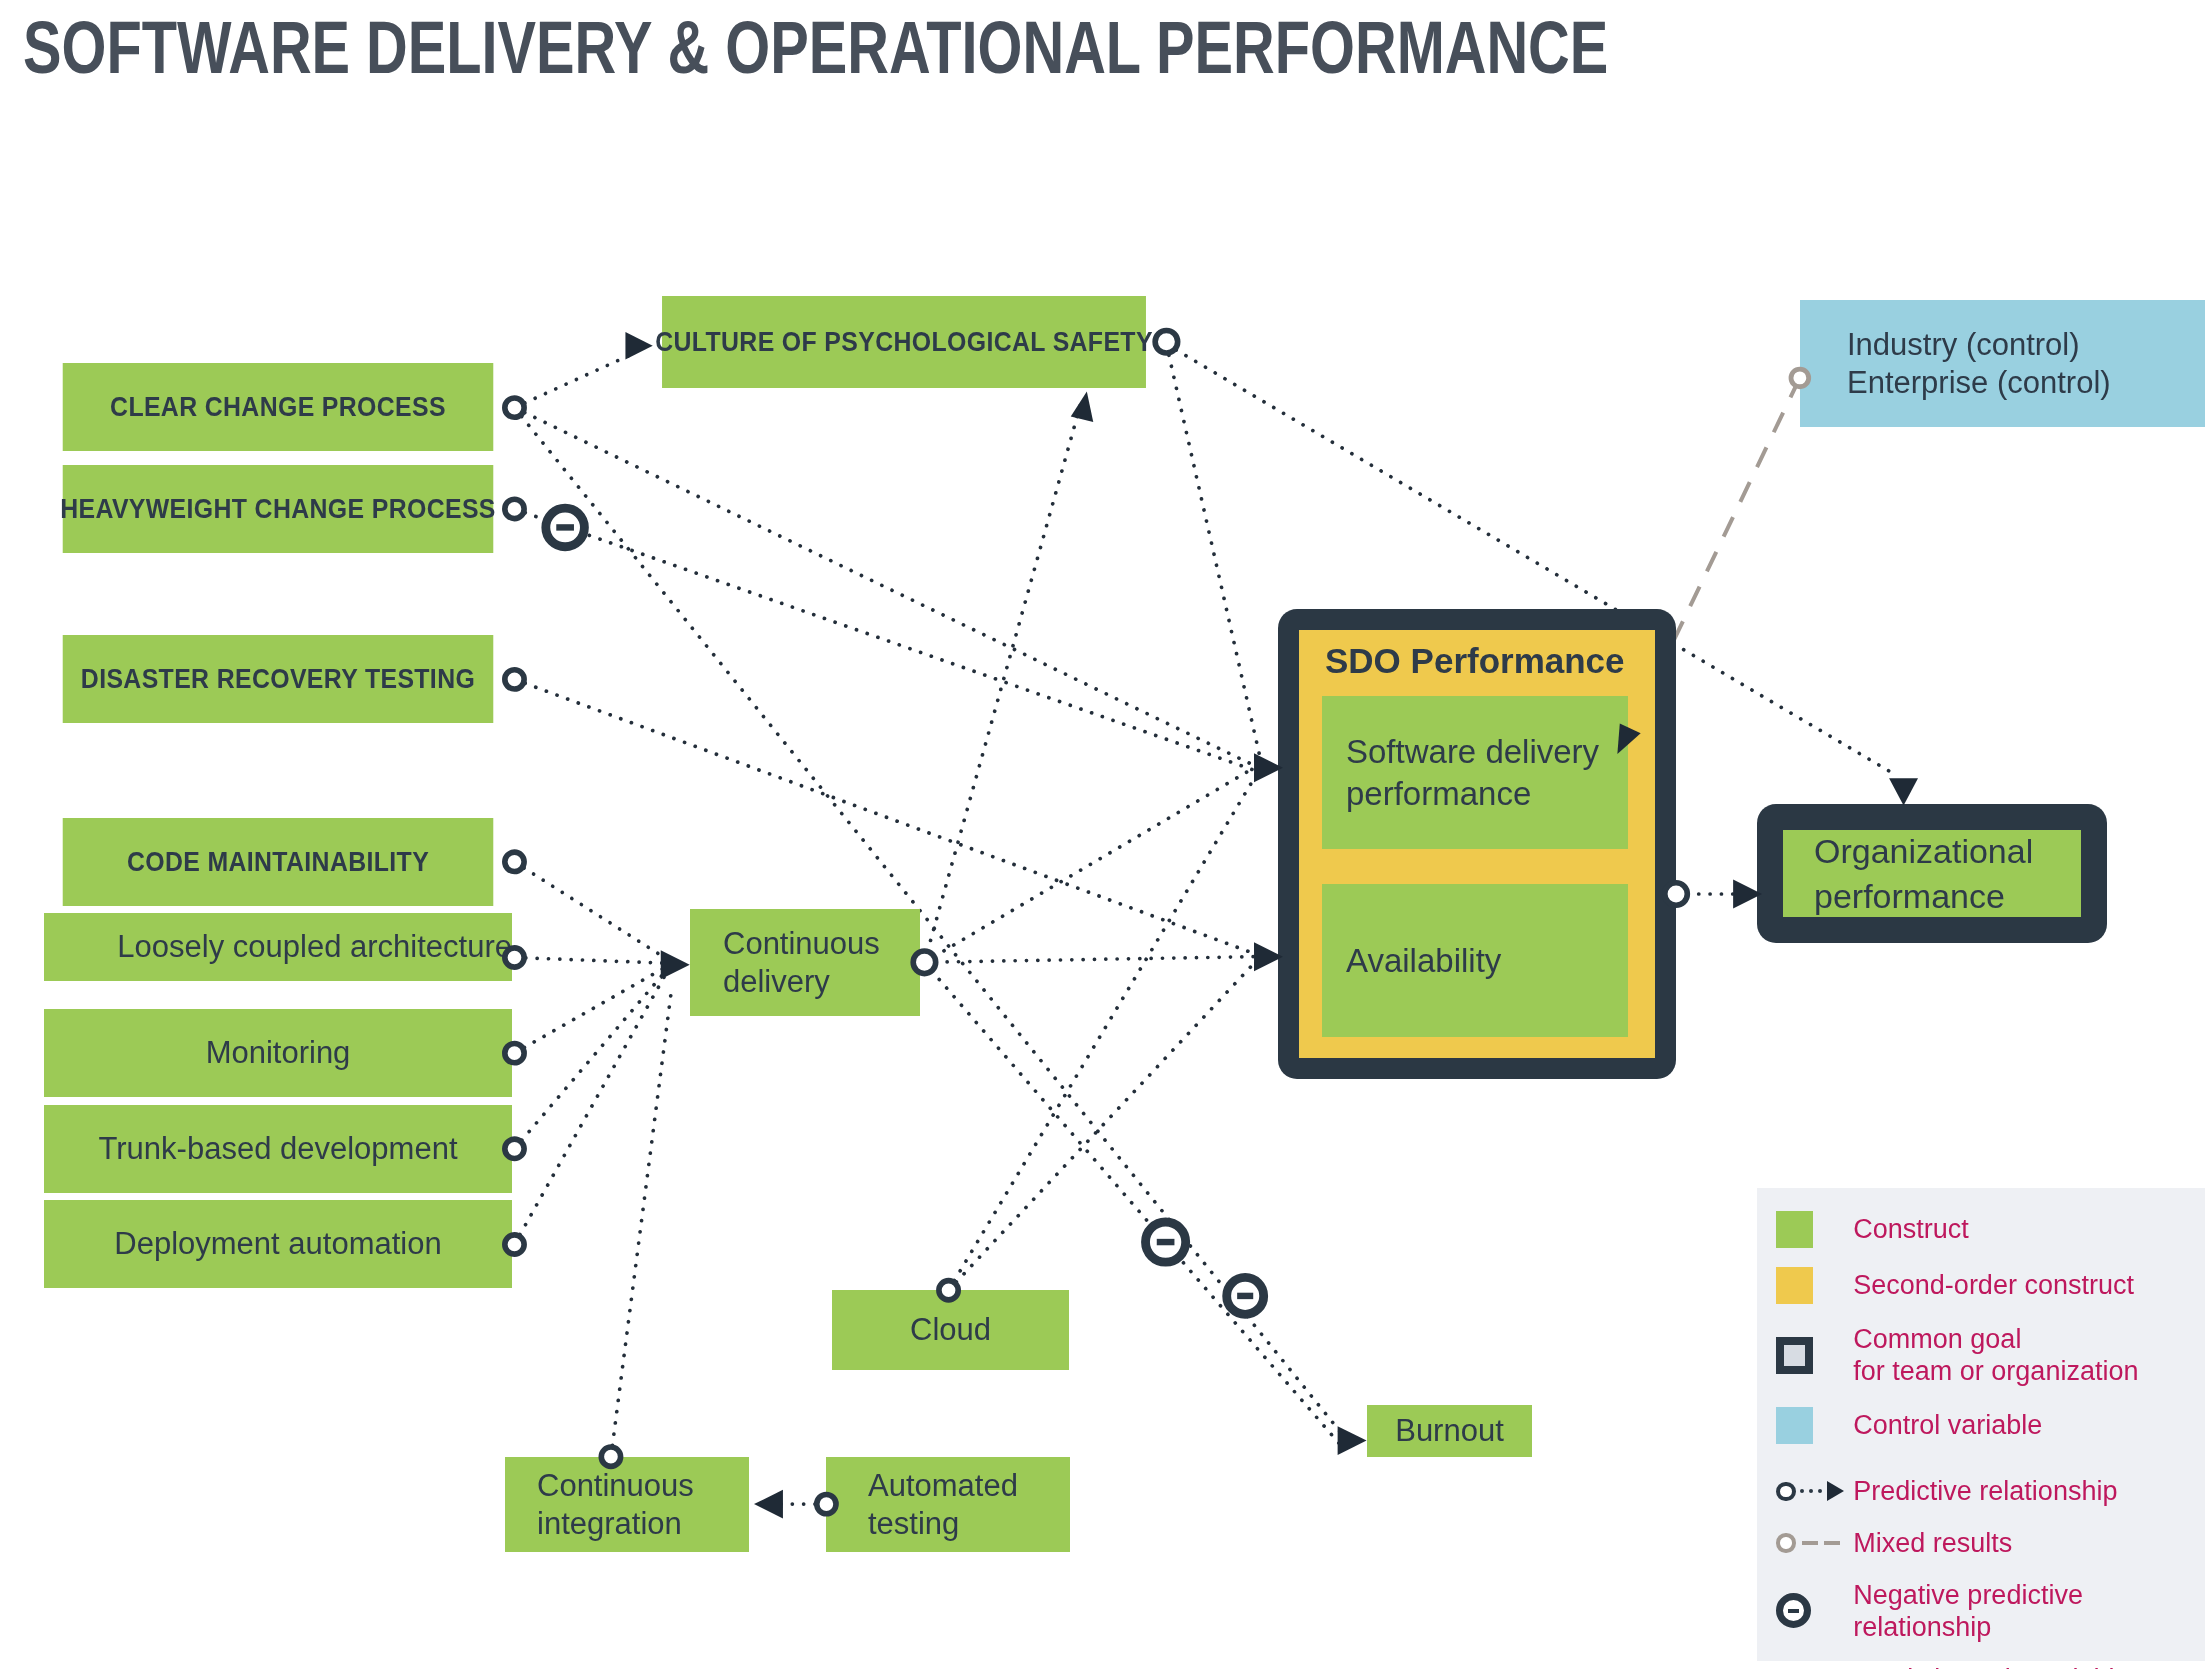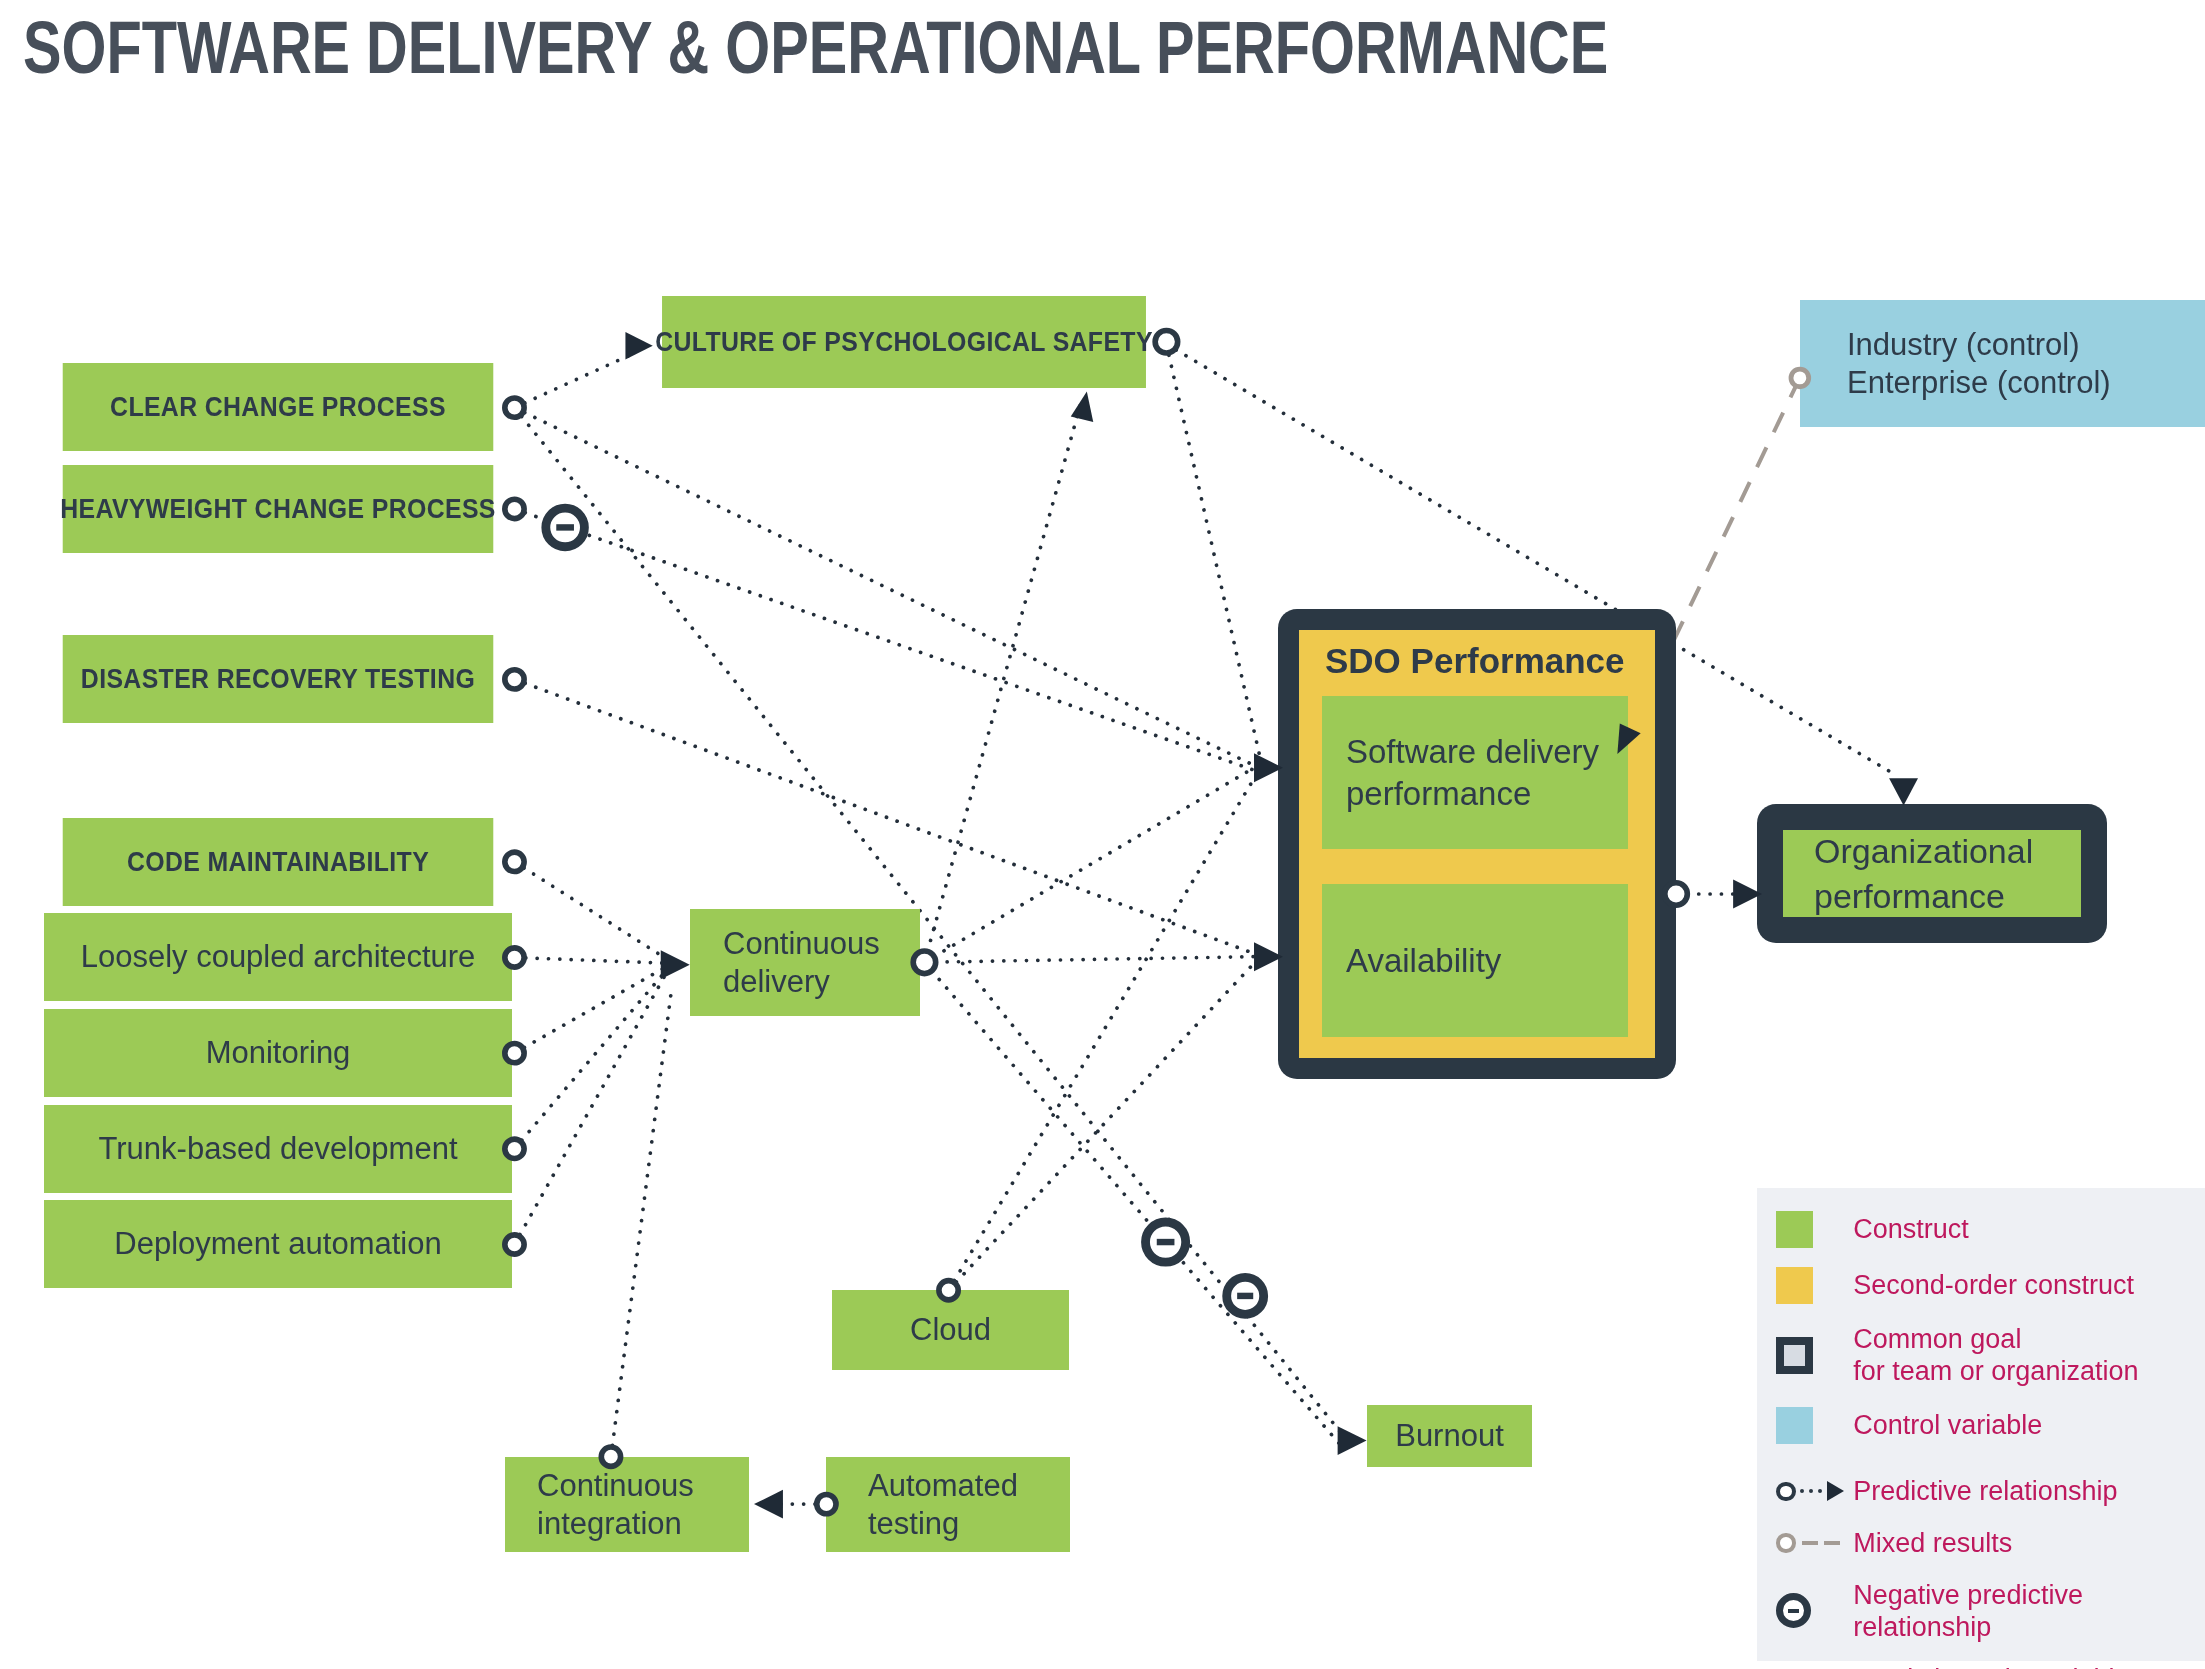--- a/index.html
+++ b/index.html
@@ -93,21 +93,21 @@
     </div>
 
   <div class="node green caps" style="left:44px;top:635px;width:468px;height:88px;">
     <span class="lbl">DISASTER RECOVERY TESTING</span>
     </div>
 
   <div class="node green caps" style="left:44px;top:818px;width:468px;height:88px;">
     <span class="lbl">CODE MAINTAINABILITY</span>
     </div>
 
-  <div class="node green plain" style="left:44px;top:913px;width:468px;height:88px;">
+  <div class="node green plain" style="left:44px;top:913px;width:468px;height:68px;justify-content:flex-end;">
     <span class="lbl">Loosely coupled architecture</span>
     </div>
 
   <div class="node green plain" style="left:44px;top:1009px;width:468px;height:88px;">
     <span class="lbl">Monitoring</span>
     </div>
 
   <div class="node green plain" style="left:44px;top:1105px;width:468px;height:88px;">
     <span class="lbl">Trunk-based development</span>
     </div>
@@ -129,21 +129,21 @@
     </div>
 
   <div class="node green plain leftalign" style="left:505px;top:1457px;width:244px;height:95px;padding-left:32px;">
     <span class="lbl">Continuous integration</span>
     </div>
 
   <div class="node green plain leftalign" style="left:826px;top:1457px;width:244px;height:95px;padding-left:42px;">
     <span class="lbl">Automated testing</span>
     </div>
 
-  <div class="node green plain" style="left:1367px;top:1405px;width:165px;height:62px;">
+  <div class="node green plain" style="left:1367px;top:1405px;width:165px;height:52px;">
     <span class="lbl">Burnout</span>
     </div>
 
   <div class="frame" style="left:1278px;top:609px;width:398px;height:470px;">
     <div class="inner-yellow"></div>
     <div class="sdo-title">SDO Performance</div>
     <div class="sdo-green" style="left:44px;top:87px;width:306px;height:153px;">
       <span class="lbl">Software delivery performance</span>
       </div>
     <div class="sdo-green" style="left:44px;top:275px;width:306px;height:153px;">

